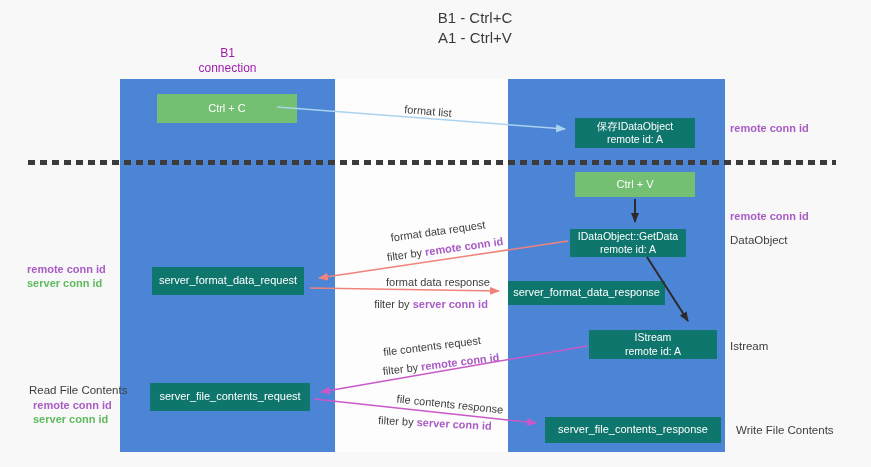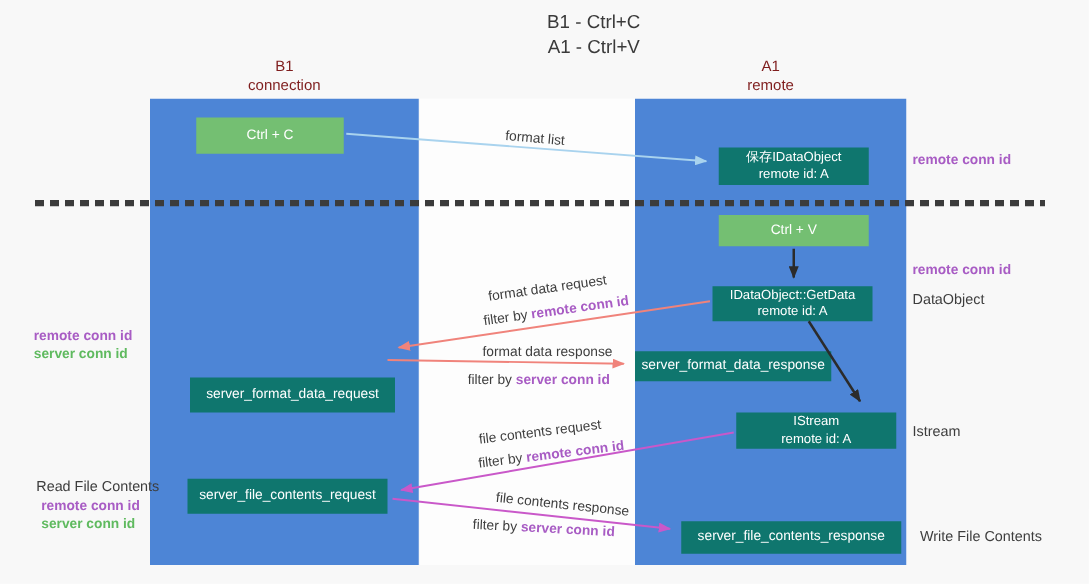--- a/index.html
+++ b/index.html
@@ -8,36 +8,36 @@
     background:#f8f8f8; overflow:hidden;
     font-family:"Liberation Sans", sans-serif;
   }
   .mid-strip { position:absolute; left:336px; top:79px; width:172px; height:373px; background:#fdfdfd; }
   .lane { position:absolute; top:79px; height:373px; background:#4d85d6; }
   .lane-left  { left:120px; width:215px; }
   .lane-right { left:508px; width:217px; }
   .title { position:absolute; left:0; top:8px; width:862px; text-align:center;
            font-size:15px; color:#3a3a3a; line-height:20px;padding-left:44px; }
   .lane-header { position:absolute; top:46px; text-align:center; font-size:12px;
-                 color:#7f1d1d; line-height:15px; }
+                 color:#a21caf; line-height:15px; }
   .lh-left { left:120px; width:215px; }
   .lh-right { left:508px; width:217px; }
   .dashed-line { position:absolute; left:28px; top:160px; width:808px; height:5px;
     background:repeating-linear-gradient(90deg,#3b3b3b 0 7px,rgba(0,0,0,0) 7px 12px); }
   .node { position:absolute; display:flex; flex-direction:column; align-items:center;
           justify-content:center; color:#fff; font-size:11px; line-height:1.25;
           text-align:center; white-space:nowrap; }
   .green  { background:#74bf72; }
   .orange { background:#0f766e; }
   .small  { font-size:10.5px; }
-  .n-ctrlc   { left:157px; top:94px;  width:118px; height:29px; }
+  .n-ctrlc   { left:157px; top:94px;  width:140px; height:29px; }
   .n-save    { left:575px; top:118px; width:120px; height:30px; }
   .n-ctrlv   { left:575px; top:172px; width:120px; height:25px; }
-  .n-getdata { left:570px; top:229px; width:128px; height:28px; }
-  .n-fmtreq  { left:152px; top:267px; width:164px; height:28px;margin-top:35px; }
+  .n-getdata { left:570px; top:229px; width:116px; height:28px; }
+  .n-fmtreq  { left:152px; top:267px; width:152px; height:28px; }
   .n-fmtresp { left:508px; top:281px; width:157px; height:24px; }
   .n-istream { left:589px; top:330px; width:128px; height:29px; }
   .n-filereq { left:150px; top:383px; width:160px; height:28px; }
   .n-fileresp{ left:545px; top:417px; width:176px; height:26px; }
   .side-label { position:absolute; font-size:11px; color:#3d3d3d; white-space:nowrap; }
   .purple { color:#a85cc4; font-weight:bold; }
   .greenlbl { color:#5fba5f; font-weight:bold; }
   .plain { color:#3d3d3d; font-size:11.5px; }
   .mid-label { position:absolute; font-size:11px; color:#3e3e3e; white-space:nowrap;
                transform-origin:center; }
@@ -53,24 +53,20 @@
   <div class="lane lane-right"></div>
 
   <div class="title">
     <div>B1 - Ctrl+C</div>
     <div>A1 - Ctrl+V</div>
   </div>
 
   <div class="lane-header lh-left">
     <div>B1</div>
     <div>connection</div>
-  </div>
-  <div class="lane-header lh-right">
-    <div>A1</div>
-    <div>remote</div>
   </div>
 
   <div class="dashed-line"></div>
 
   <div class="node green n-ctrlc">
     <span>Ctrl + C</span>
   </div>
   <div class="node orange small n-save">
     <span>保存IDataObject</span>
     <span>remote id: A</span>

